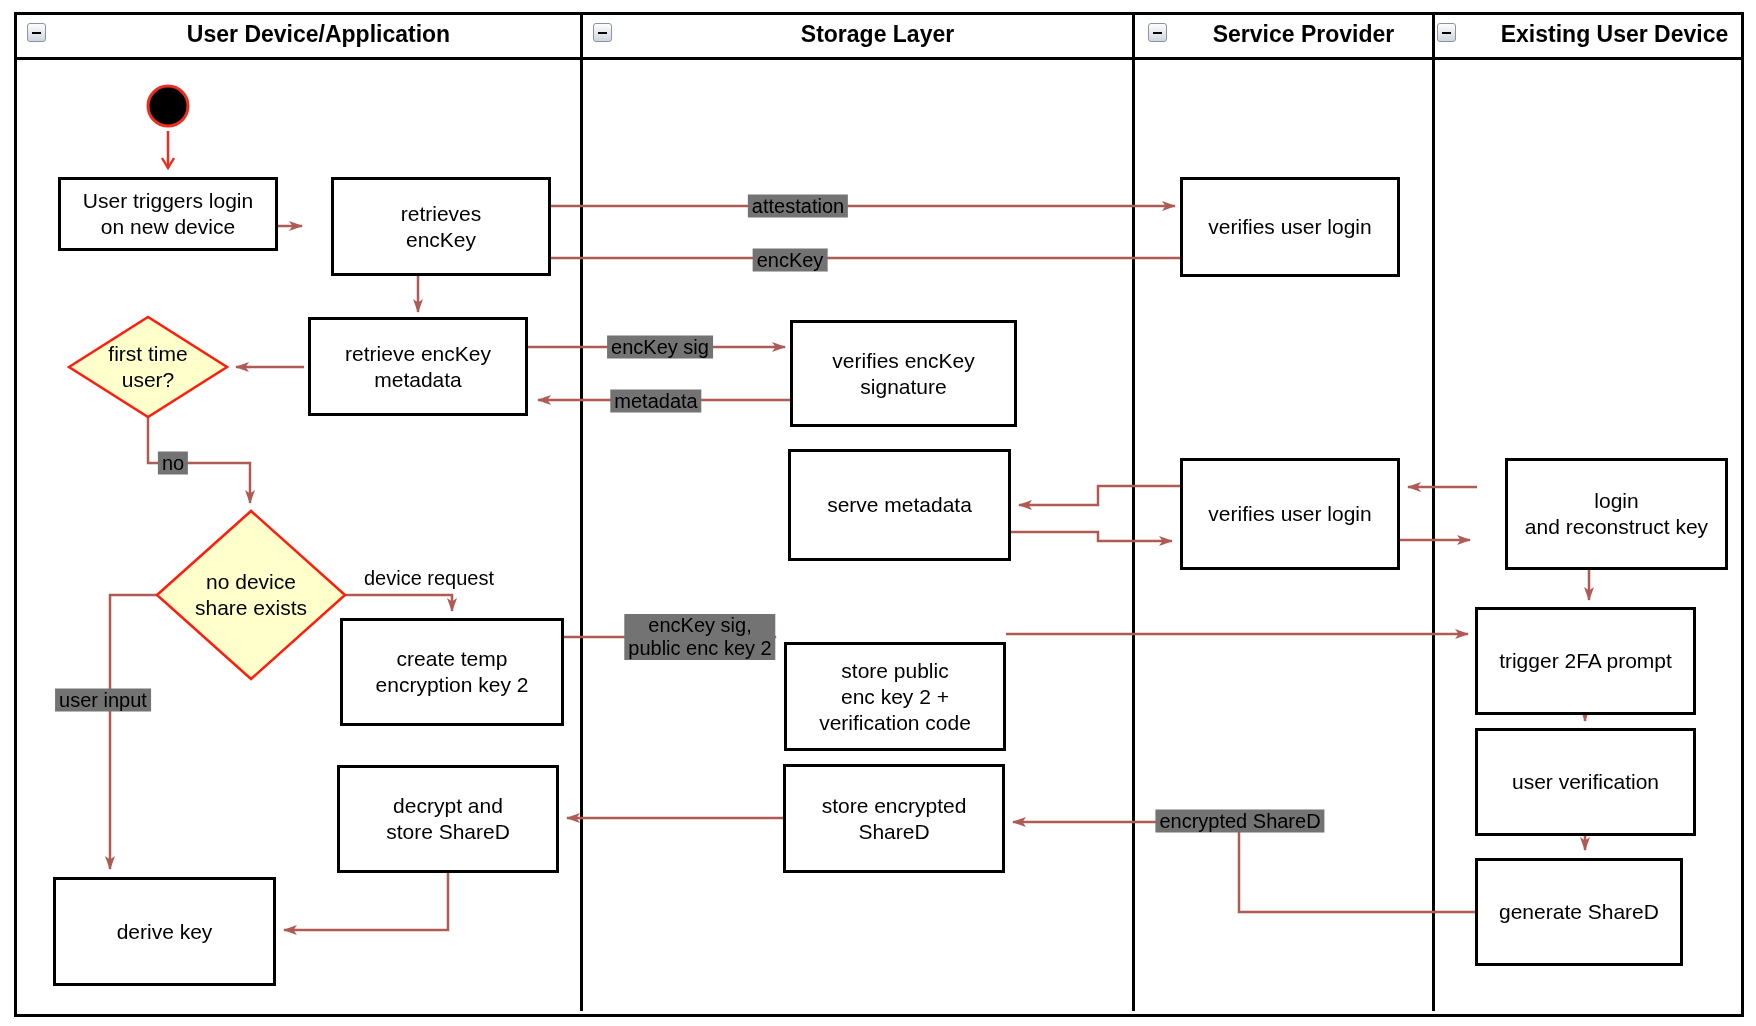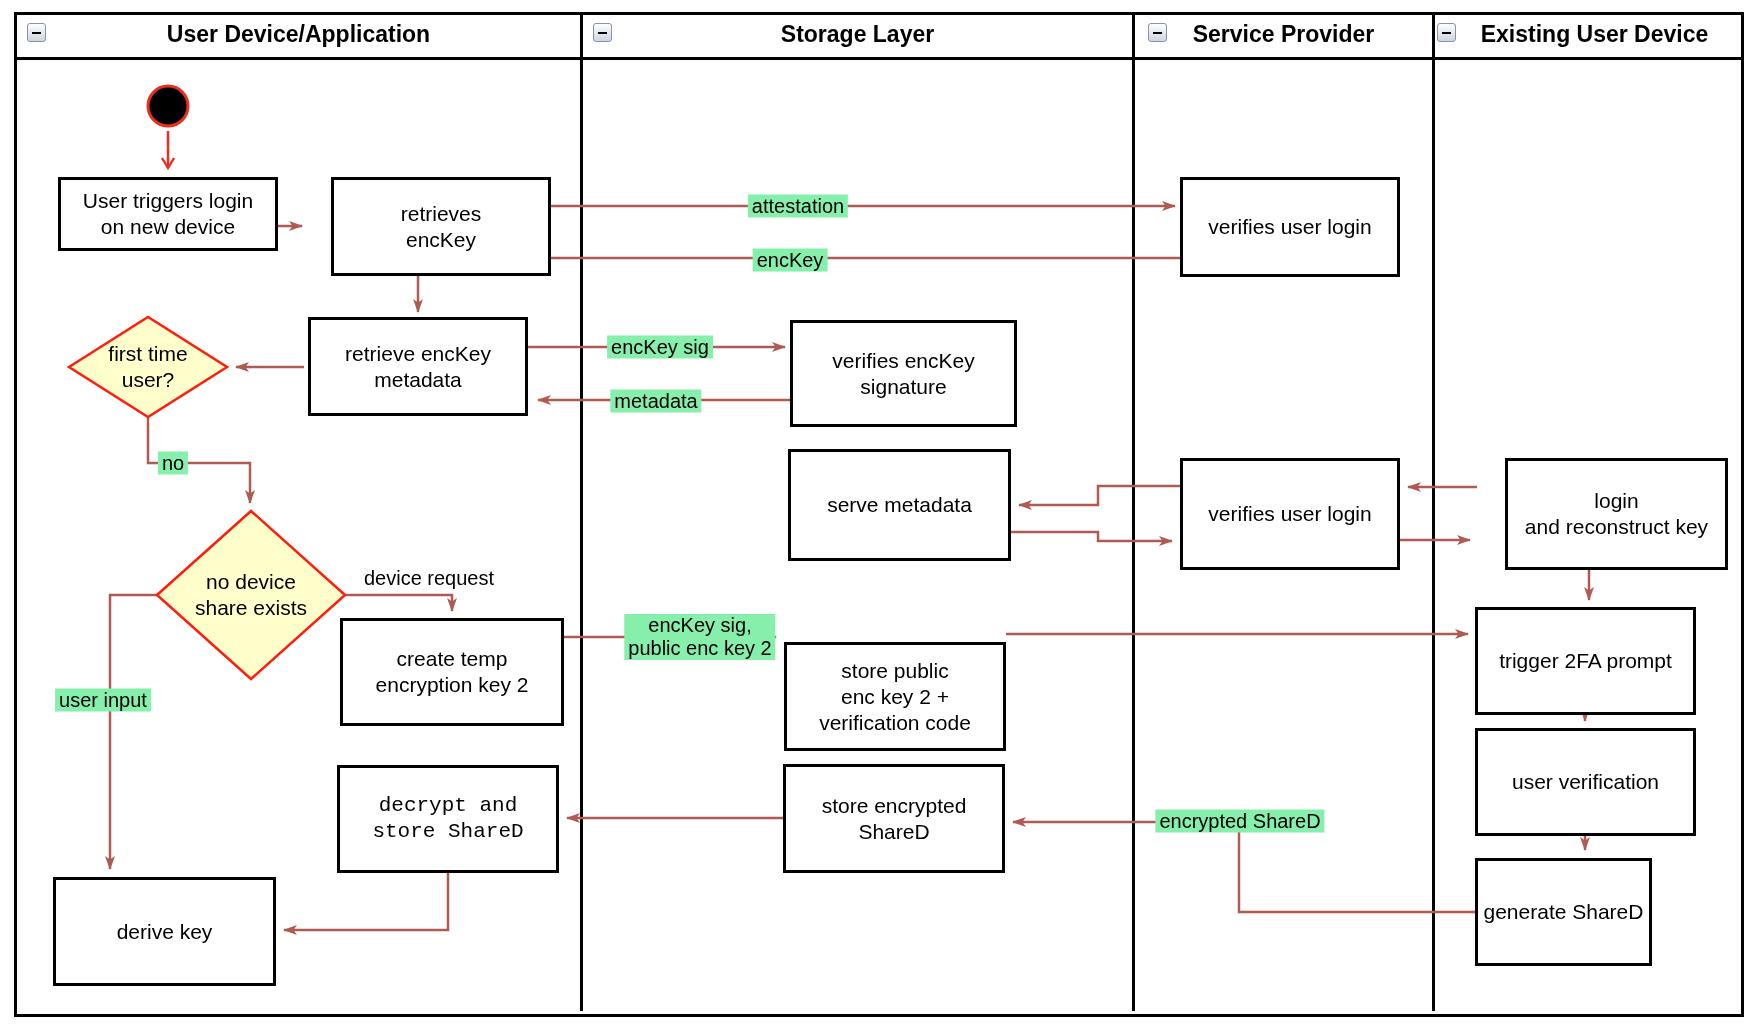--- a/index.html
+++ b/index.html
@@ -7,35 +7,35 @@
        font-family:"Liberation Sans", sans-serif;color:#000;}
   .abs{position:absolute;}
 
   
   .frame{left:14px;top:12px;width:1724px;height:999px;border:3px solid #000;}
   .vline{top:12px;height:999px;width:3px;background:#000;}
   .hline{left:14px;top:57px;width:1727px;height:3px;background:#000;}
 
   
   .lane-title{top:19px;height:30px;display:flex;align-items:center;justify-content:center;
-              font-weight:bold;font-size:23px;white-space:nowrap;}
+              font-weight:bold;font-size:23px;white-space:nowrap;padding-left:20px;}
   .collapse{width:17px;height:17px;top:23px;border:1px solid #8a93a3;border-radius:3px;
             background:linear-gradient(#fdfdfd,#cfd6e0);display:flex;align-items:center;justify-content:center;}
   .collapse .dash{width:9px;height:2px;background:#000;}
 
   
   .node{background:#fff;border:3px solid #000;display:flex;align-items:center;justify-content:center;
         text-align:center;font-size:21px;line-height:26px;white-space:pre-line;box-sizing:border-box;z-index:3;}
 
   
   .dtext{display:flex;align-items:center;justify-content:center;text-align:center;
          font-size:21px;line-height:26px;white-space:pre-line;z-index:3;}
 
   
-  .elabel{transform:translate(-50%,-50%);background:#86efac;padding:0 4px;font-size:20px;
+  .elabel{transform:translate(-50%,-50%);background:#737373;padding:0 4px;font-size:20px;
           line-height:23px;white-space:pre-line;text-align:center;z-index:4;}
 
   svg.wires{left:0;top:0;z-index:2;}
 </style>
 </head>
 <body>
 
 <div class="abs frame"></div>
 <div class="abs hline"></div>
 <div class="abs vline" style="left:580px;"></div>
@@ -108,41 +108,41 @@
 share exists</div>
 
 <div class="abs node" style="left:58px;top:177px;width:220px;height:74px;">User triggers login
 on new device</div>
 <div class="abs node" style="left:308px;top:177px;width:220px;height:99px;margin-left:23px;">retrieves
 encKey</div>
 <div class="abs node" style="left:308px;top:317px;width:220px;height:99px;">retrieve encKey
 metadata</div>
 <div class="abs node" style="left:340px;top:618px;width:224px;height:108px;">create temp
 encryption key 2</div>
-<div class="abs node" style="left:337px;top:765px;width:222px;height:108px;font-family:Liberation Mono, monospace;">decrypt and
+<div class="abs node" style="left:337px;top:765px;width:222px;height:108px;">decrypt and
 store ShareD</div>
 <div class="abs node" style="left:53px;top:877px;width:223px;height:109px;">derive key</div>
 
 <div class="abs node" style="left:790px;top:320px;width:227px;height:107px;">verifies encKey
 signature</div>
 <div class="abs node" style="left:788px;top:449px;width:223px;height:112px;">serve metadata</div>
 <div class="abs node" style="left:784px;top:606px;width:222px;height:109px;margin-top:36px;">store public
 enc key 2 +
 verification code</div>
 <div class="abs node" style="left:783px;top:764px;width:222px;height:109px;">store encrypted
 ShareD</div>
 
 <div class="abs node" style="left:1180px;top:177px;width:220px;height:100px;">verifies user login</div>
 <div class="abs node" style="left:1180px;top:458px;width:220px;height:112px;">verifies user login</div>
 
 <div class="abs node" style="left:1477px;top:458px;width:223px;height:112px;margin-left:28px;">login
 and reconstruct key</div>
 <div class="abs node" style="left:1475px;top:607px;width:221px;height:108px;">trigger 2FA prompt</div>
 <div class="abs node" style="left:1475px;top:728px;width:221px;height:108px;">user verification</div>
-<div class="abs node" style="left:1475px;top:858px;width:177px;height:108px;">generate ShareD</div>
+<div class="abs node" style="left:1475px;top:858px;width:208px;height:108px;">generate ShareD</div>
 
 <div class="abs elabel" style="left:798px;top:206px;">attestation</div>
 <div class="abs elabel" style="left:790px;top:260px;">encKey</div>
 <div class="abs elabel" style="left:660px;top:347px;">encKey sig</div>
 <div class="abs elabel" style="left:656px;top:401px;">metadata</div>
 <div class="abs elabel" style="left:173px;top:463px;">no</div>
 <div class="abs elabel" style="left:429px;top:578px;background:transparent;">device request</div>
 <div class="abs elabel" style="left:666px;top:637px;margin-left:34px;">encKey sig,
 public enc key 2</div>
 <div class="abs elabel" style="left:1240px;top:821px;">encrypted ShareD</div>

